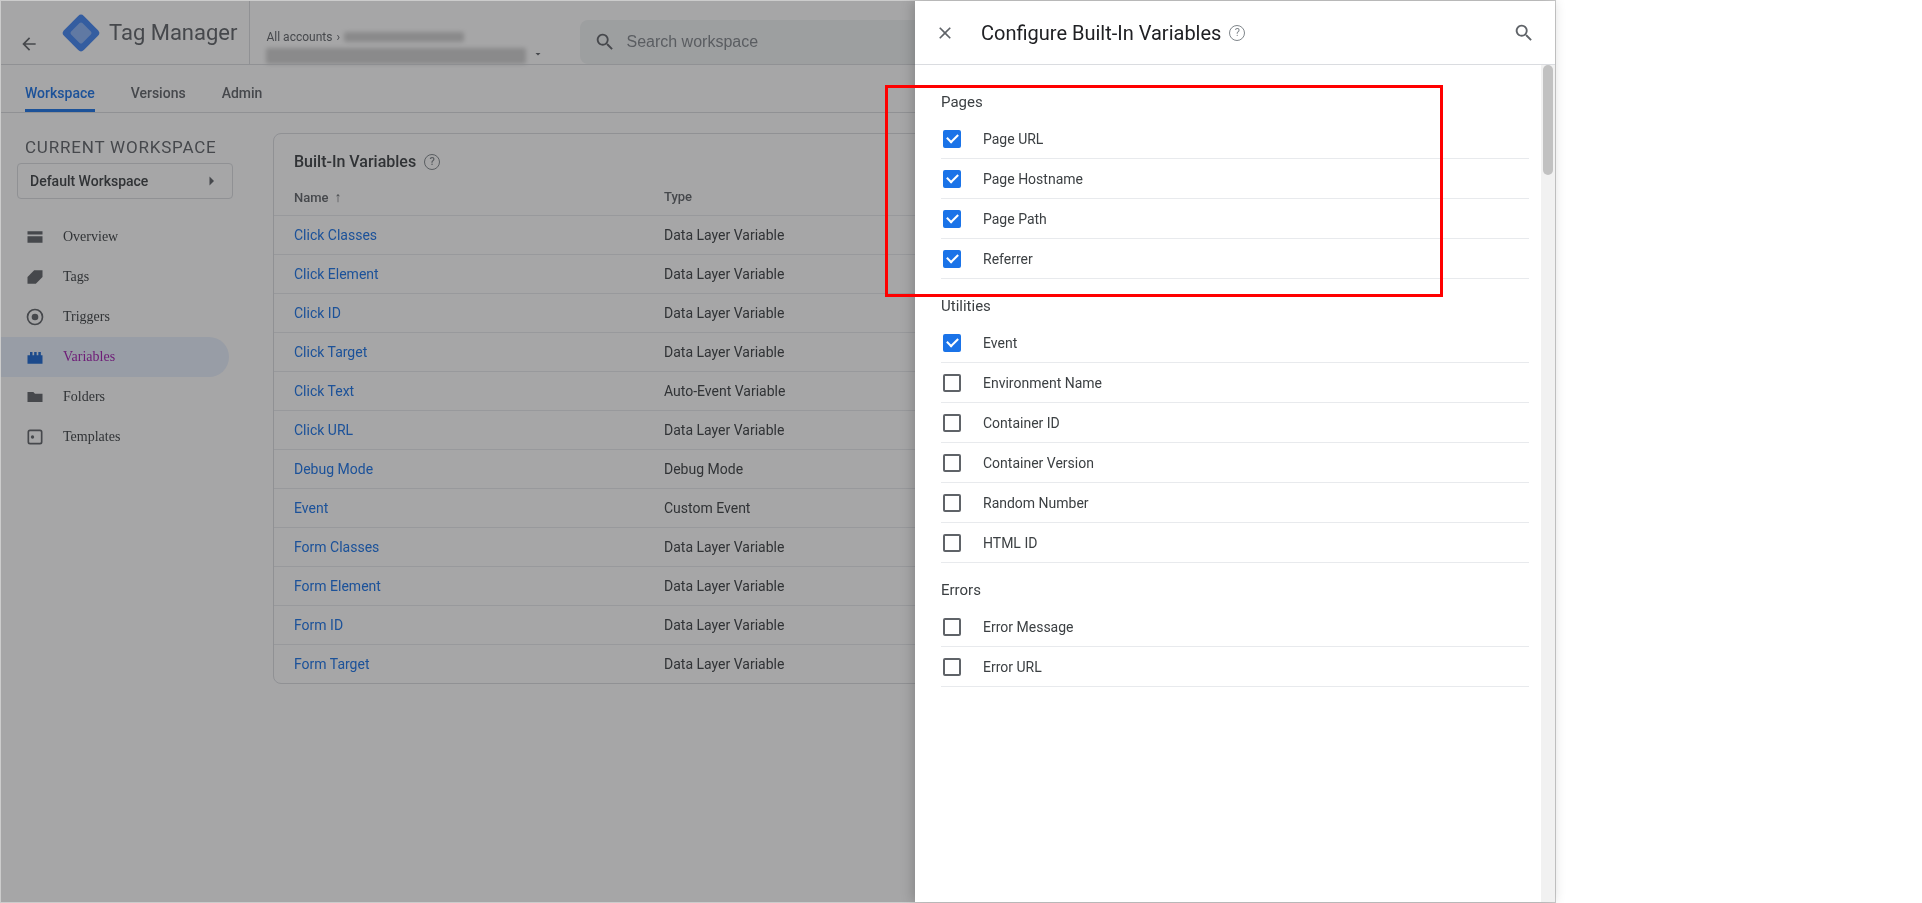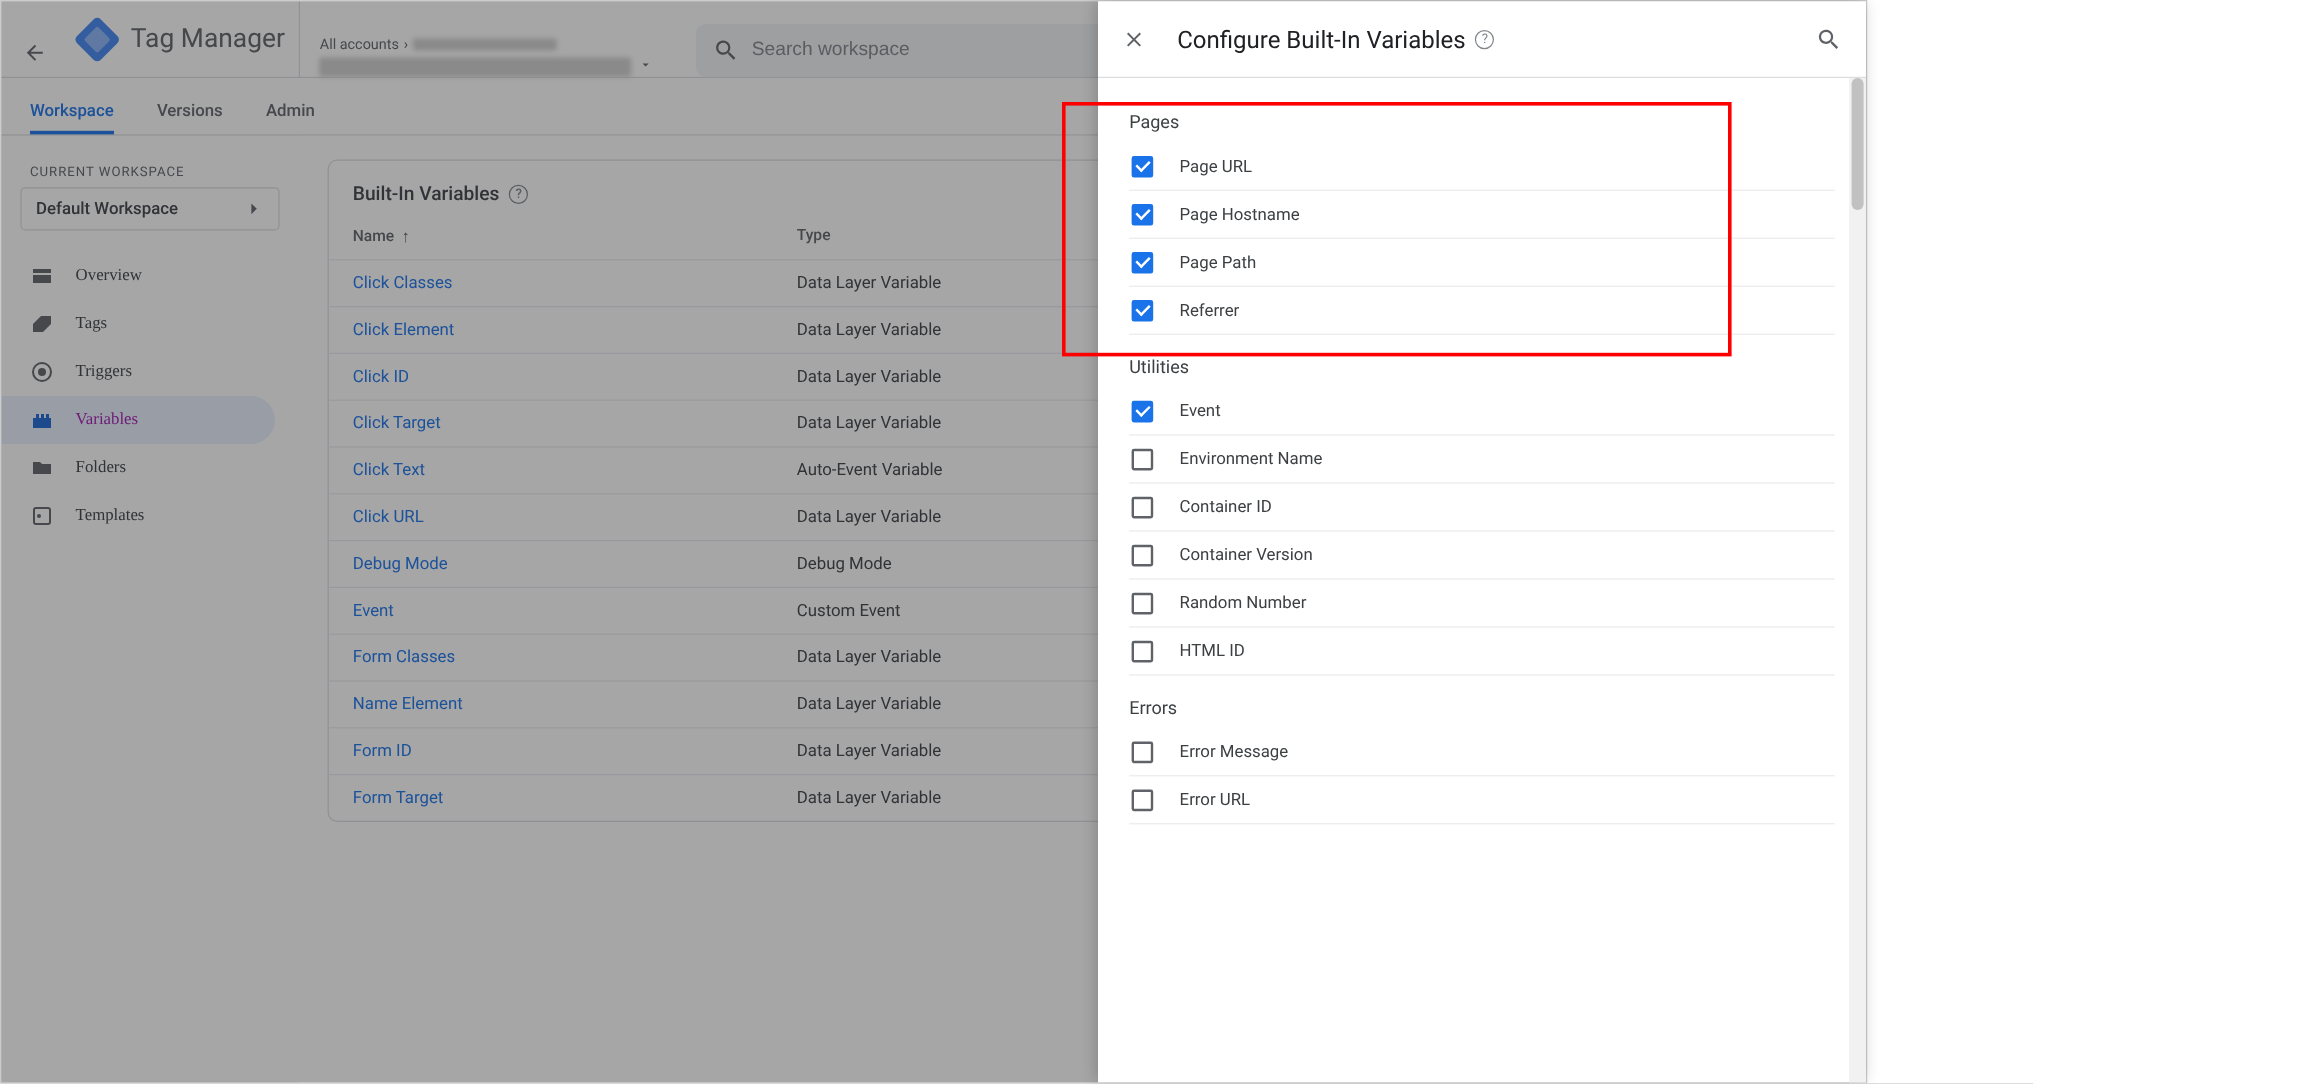--- a/index.html
+++ b/index.html
@@ -52,21 +52,21 @@
   
   .tabs {
     display:flex; align-items:flex-end; height:48px; border-bottom:1px solid #dadce0;
     padding: 0 24px; gap:36px; background:#fff;
   }
   .tab { padding-bottom:11px; font-size:14px; color:#5f6368; cursor:pointer; font-weight:500;}
   .tab.active { color:#1a73e8; border-bottom:3px solid #1a73e8; padding-bottom:8px;}
   
   .body { flex:1; display:flex; overflow:hidden;}
   .sidebar { width:248px; padding: 16px 0; overflow:auto;}
-  .current-ws-label{ font-size:11px; letter-spacing:0.8px; color:#5f6368; padding: 8px 24px 6px;}
+  .current-ws-label{ font-size:17px; letter-spacing:0.8px; color:#5f6368; padding: 8px 24px 6px;}
   .ws-selector{
     margin: 0 16px 18px; height:36px; border:1px solid #dadce0; border-radius:4px;
     display:flex; align-items:center; justify-content:space-between; padding:0 12px; font-weight:500;
   }
   .nav-item{
     display:flex; align-items:center; gap:18px; height:40px; padding:0 24px; font-size:14px; color:#3c4043; cursor:pointer;
     border-radius: 0 20px 20px 0;
     margin-right:20px;
     font-family:Liberation Serif, serif;
   }
@@ -300,21 +300,21 @@
                 <div class="col-type">Custom Event</div>
               </div>
               <div class="trow">
                 <div class="col-name">
                   <a href="#">Form Classes</a>
                 </div>
                 <div class="col-type">Data Layer Variable</div>
               </div>
               <div class="trow">
                 <div class="col-name">
-                  <a href="#">Name Element</a>
+                  <a href="#">Form Element</a>
                 </div>
                 <div class="col-type">Data Layer Variable</div>
               </div>
               <div class="trow">
                 <div class="col-name">
                   <a href="#">Form ID</a>
                 </div>
                 <div class="col-type">Data Layer Variable</div>
               </div>
               <div class="trow">

